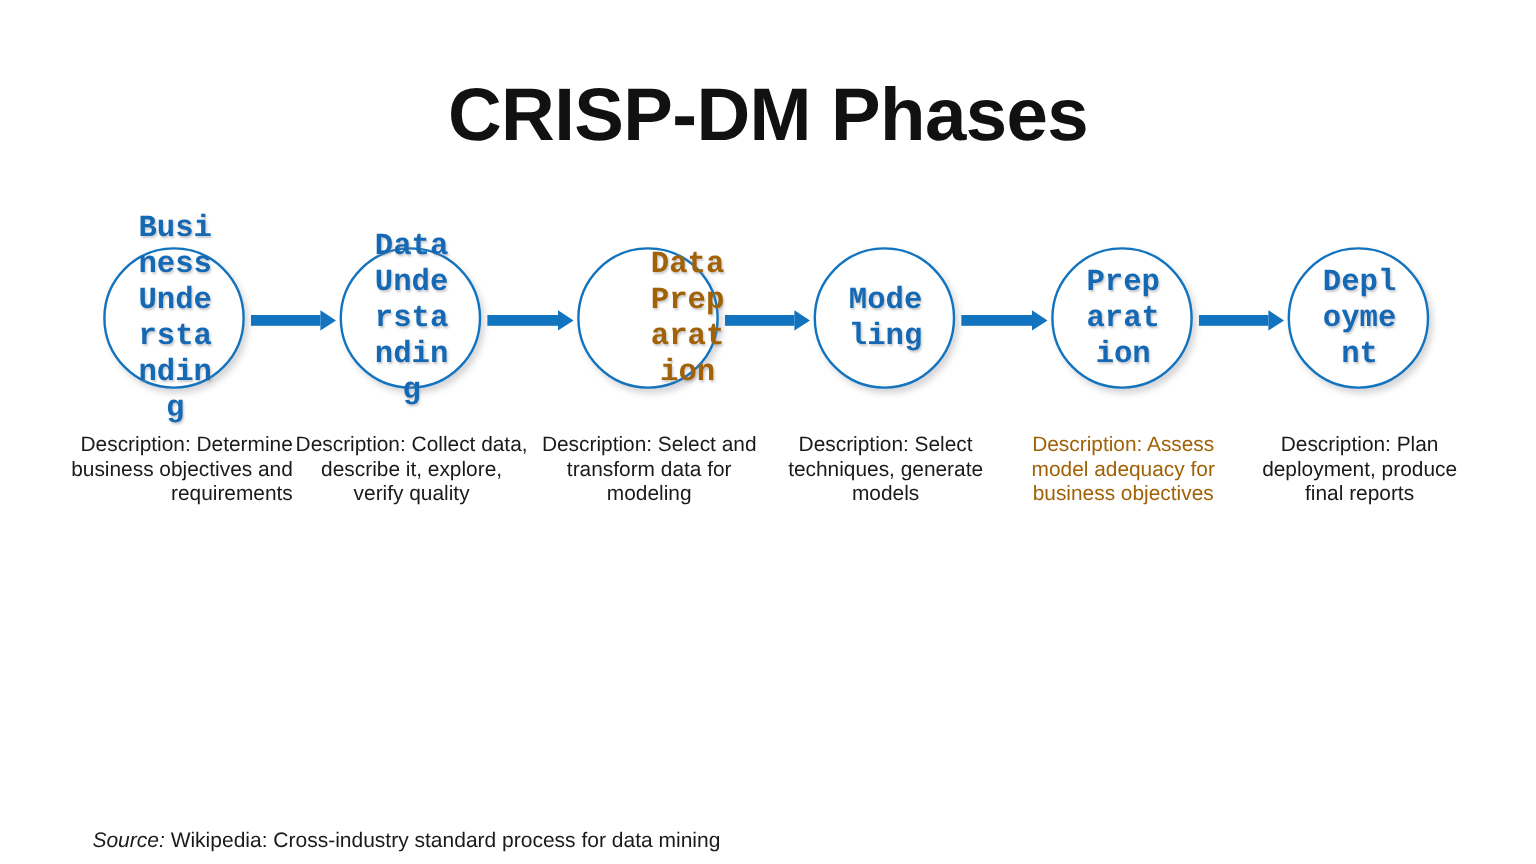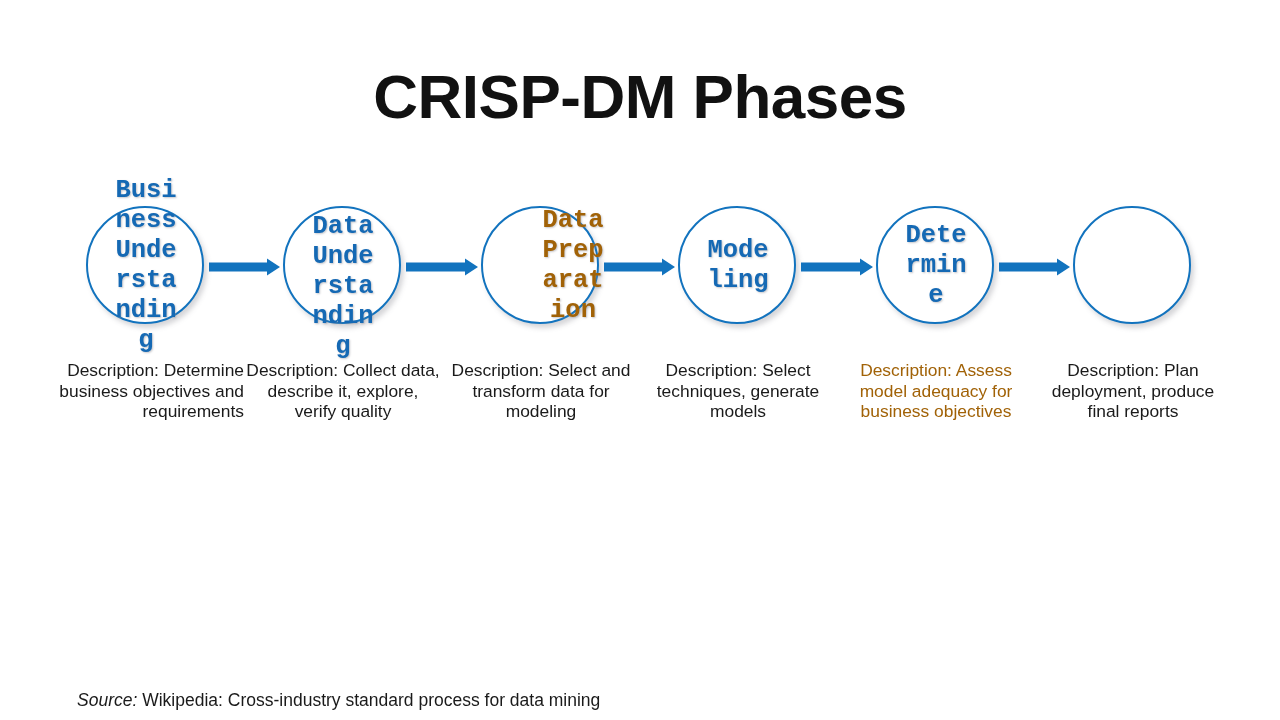--- a/index.html
+++ b/index.html
@@ -131,21 +131,21 @@
         <div class="phase-label" style="color: rgb(21, 105, 180);">Business Understanding</div>
       </div>
       <div class="arrow" style="left: 209px; width: 71px;">
         <svg width="71" height="22" viewBox="0 0 71 22">
           <rect x="0" y="6.5" width="58" height="9" fill="#1273BE"></rect>
           <polygon points="58,2.5 71,11 58,19.5" fill="#1273BE"></polygon>
         </svg>
       </div>
       <div class="phase" style="left: 283px;">
         <div class="phase-circle" style="border-color: rgb(18, 115, 190);"></div>
-        <div class="phase-label" style="color: rgb(21, 105, 180); margin-top: 21px;">Data Understanding</div>
+        <div class="phase-label" style="color: rgb(21, 105, 180);">Data Understanding</div>
       </div>
       <div class="arrow" style="left: 406px; width: 72px;">
         <svg width="72" height="22" viewBox="0 0 72 22">
           <rect x="0" y="6.5" width="59" height="9" fill="#1273BE"></rect>
           <polygon points="59,2.5 72,11 59,19.5" fill="#1273BE"></polygon>
         </svg>
       </div>
       <div class="phase" style="left: 481px;">
         <div class="phase-circle" style="border-color: rgb(18, 115, 190);"></div>
         <div class="phase-label" style="color: #a16207; margin-left: 32px;">Data Preparation</div>
@@ -161,30 +161,31 @@
         <div class="phase-label" style="color: rgb(21, 105, 180); text-align: center;">Modeling</div>
       </div>
       <div class="arrow" style="left: 801px; width: 72px;">
         <svg width="72" height="22" viewBox="0 0 72 22">
           <rect x="0" y="6.5" width="59" height="9" fill="#1273BE"></rect>
           <polygon points="59,2.5 72,11 59,19.5" fill="#1273BE"></polygon>
         </svg>
       </div>
       <div class="phase" style="left: 876px;">
         <div class="phase-circle" style="border-color: rgb(18, 115, 190);"></div>
-        <div class="phase-label" style="color: rgb(21, 105, 180);">Determine</div>
+        <div class="phase-label" style="color: rgb(21, 105, 180);">Preparation</div>
       </div>
       <div class="arrow" style="left: 999px; width: 71px;">
         <svg width="71" height="22" viewBox="0 0 71 22">
           <rect x="0" y="6.5" width="58" height="9" fill="#1273BE"></rect>
           <polygon points="58,2.5 71,11 58,19.5" fill="#1273BE"></polygon>
         </svg>
       </div>
       <div class="phase" style="left: 1073px;">
         <div class="phase-circle" style="border-color: rgb(18, 115, 190);"></div>
+        <div class="phase-label" style="color: rgb(21, 105, 180);">Deployment</div>
       </div>
     </div>
 
   <div id="descriptions">
       <div class="desc" style="left: 48px; color: rgb(26, 26, 26); text-align: right;">Description: Determine business objectives and requirements</div>
       <div class="desc" style="left: 245px; color: rgb(26, 26, 26);">Description: Collect data, describe it, explore, verify quality</div>
       <div class="desc" style="left: 443px; color: rgb(26, 26, 26);">Description: Select and transform data for modeling</div>
       <div class="desc" style="left: 640px; color: rgb(26, 26, 26);">Description: Select techniques, generate models</div>
       <div class="desc" style="left: 838px; color: #a16207;">Description: Assess model adequacy for business objectives</div>
       <div class="desc" style="left: 1035px; color: rgb(26, 26, 26);">Description: Plan deployment, produce final reports</div>

